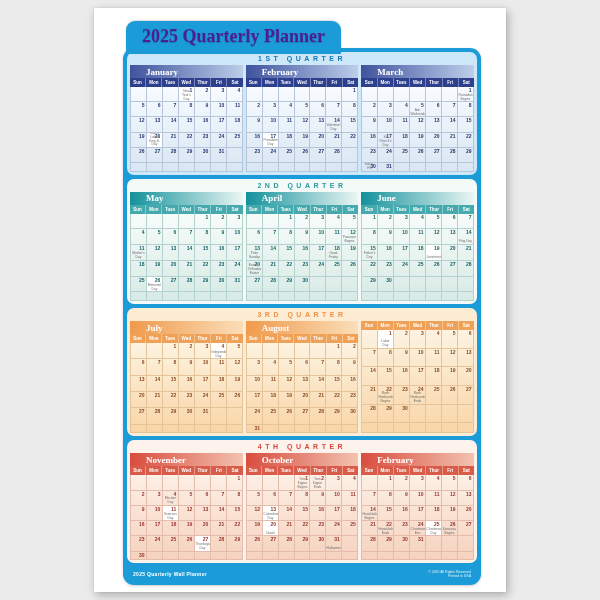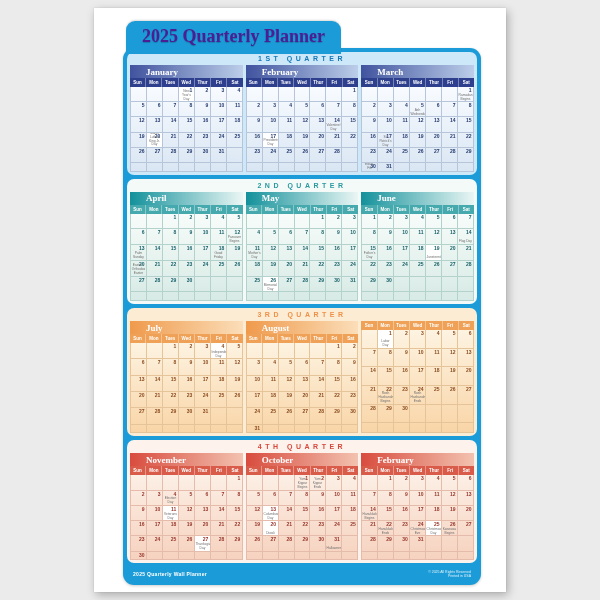--- a/index.html
+++ b/index.html
@@ -465,20 +465,152 @@
                   <div class="cell"></div>
                   <div class="cell"></div>
                 </div>
               </div>
             </div>
           </div>
         </div><div class="quarter theme-q2 h2">
           <div class="q-band">2ND QUARTER</div>
           <div class="months">
             <div class="month">
+              <div class="m-bar">May</div>
+              <div class="dow">
+                <span>Sun</span>
+                <span>Mon</span>
+                <span>Tues</span>
+                <span>Wed</span>
+                <span>Thur</span>
+                <span>Fri</span>
+                <span>Sat</span>
+              </div>
+              <div class="grid">
+                <div class="wk">
+                  <div class="cell"></div>
+                  <div class="cell"></div>
+                  <div class="cell"></div>
+                  <div class="cell"></div>
+                  <div class="cell">
+                    <span class="num">1</span>
+                  </div>
+                  <div class="cell">
+                    <span class="num">2</span>
+                  </div>
+                  <div class="cell">
+                    <span class="num">3</span>
+                  </div>
+                </div>
+                <div class="wk">
+                  <div class="cell">
+                    <span class="num">4</span>
+                  </div>
+                  <div class="cell">
+                    <span class="num">5</span>
+                  </div>
+                  <div class="cell">
+                    <span class="num">6</span>
+                  </div>
+                  <div class="cell">
+                    <span class="num">7</span>
+                  </div>
+                  <div class="cell">
+                    <span class="num">8</span>
+                  </div>
+                  <div class="cell">
+                    <span class="num">9</span>
+                  </div>
+                  <div class="cell">
+                    <span class="num">10</span>
+                  </div>
+                </div>
+                <div class="wk">
+                  <div class="cell">
+                    <span class="num">11</span>
+                    <div class="holiday">Mother's Day</div>
+                  </div>
+                  <div class="cell">
+                    <span class="num">12</span>
+                  </div>
+                  <div class="cell">
+                    <span class="num">13</span>
+                  </div>
+                  <div class="cell">
+                    <span class="num">14</span>
+                  </div>
+                  <div class="cell">
+                    <span class="num">15</span>
+                  </div>
+                  <div class="cell">
+                    <span class="num">16</span>
+                  </div>
+                  <div class="cell">
+                    <span class="num">17</span>
+                  </div>
+                </div>
+                <div class="wk">
+                  <div class="cell">
+                    <span class="num">18</span>
+                  </div>
+                  <div class="cell">
+                    <span class="num">19</span>
+                  </div>
+                  <div class="cell">
+                    <span class="num">20</span>
+                  </div>
+                  <div class="cell">
+                    <span class="num">21</span>
+                  </div>
+                  <div class="cell">
+                    <span class="num">22</span>
+                  </div>
+                  <div class="cell">
+                    <span class="num">23</span>
+                  </div>
+                  <div class="cell">
+                    <span class="num">24</span>
+                  </div>
+                </div>
+                <div class="wk">
+                  <div class="cell">
+                    <span class="num">25</span>
+                  </div>
+                  <div class="cell hl">
+                    <span class="num">26</span>
+                    <div class="holiday">Memorial Day</div>
+                  </div>
+                  <div class="cell">
+                    <span class="num">27</span>
+                  </div>
+                  <div class="cell">
+                    <span class="num">28</span>
+                  </div>
+                  <div class="cell">
+                    <span class="num">29</span>
+                  </div>
+                  <div class="cell">
+                    <span class="num">30</span>
+                  </div>
+                  <div class="cell">
+                    <span class="num">31</span>
+                  </div>
+                </div>
+                <div class="wk short">
+                  <div class="cell"></div>
+                  <div class="cell"></div>
+                  <div class="cell"></div>
+                  <div class="cell"></div>
+                  <div class="cell"></div>
+                  <div class="cell"></div>
+                  <div class="cell"></div>
+                </div>
+              </div>
+            </div>
+            <div class="month">
               <div class="m-bar">April</div>
               <div class="dow">
                 <span>Sun</span>
                 <span>Mon</span>
                 <span>Tues</span>
                 <span>Wed</span>
                 <span>Thur</span>
                 <span>Fri</span>
                 <span>Sat</span>
               </div>
@@ -584,152 +716,20 @@
                   </div>
                   <div class="cell">
                     <span class="num">29</span>
                   </div>
                   <div class="cell">
                     <span class="num">30</span>
                   </div>
                   <div class="cell"></div>
                   <div class="cell"></div>
                   <div class="cell"></div>
-                </div>
-                <div class="wk short">
-                  <div class="cell"></div>
-                  <div class="cell"></div>
-                  <div class="cell"></div>
-                  <div class="cell"></div>
-                  <div class="cell"></div>
-                  <div class="cell"></div>
-                  <div class="cell"></div>
-                </div>
-              </div>
-            </div>
-            <div class="month">
-              <div class="m-bar">May</div>
-              <div class="dow">
-                <span>Sun</span>
-                <span>Mon</span>
-                <span>Tues</span>
-                <span>Wed</span>
-                <span>Thur</span>
-                <span>Fri</span>
-                <span>Sat</span>
-              </div>
-              <div class="grid">
-                <div class="wk">
-                  <div class="cell"></div>
-                  <div class="cell"></div>
-                  <div class="cell"></div>
-                  <div class="cell"></div>
-                  <div class="cell">
-                    <span class="num">1</span>
-                  </div>
-                  <div class="cell">
-                    <span class="num">2</span>
-                  </div>
-                  <div class="cell">
-                    <span class="num">3</span>
-                  </div>
-                </div>
-                <div class="wk">
-                  <div class="cell">
-                    <span class="num">4</span>
-                  </div>
-                  <div class="cell">
-                    <span class="num">5</span>
-                  </div>
-                  <div class="cell">
-                    <span class="num">6</span>
-                  </div>
-                  <div class="cell">
-                    <span class="num">7</span>
-                  </div>
-                  <div class="cell">
-                    <span class="num">8</span>
-                  </div>
-                  <div class="cell">
-                    <span class="num">9</span>
-                  </div>
-                  <div class="cell">
-                    <span class="num">10</span>
-                  </div>
-                </div>
-                <div class="wk">
-                  <div class="cell">
-                    <span class="num">11</span>
-                    <div class="holiday">Mother's Day</div>
-                  </div>
-                  <div class="cell">
-                    <span class="num">12</span>
-                  </div>
-                  <div class="cell">
-                    <span class="num">13</span>
-                  </div>
-                  <div class="cell">
-                    <span class="num">14</span>
-                  </div>
-                  <div class="cell">
-                    <span class="num">15</span>
-                  </div>
-                  <div class="cell">
-                    <span class="num">16</span>
-                  </div>
-                  <div class="cell">
-                    <span class="num">17</span>
-                  </div>
-                </div>
-                <div class="wk">
-                  <div class="cell">
-                    <span class="num">18</span>
-                  </div>
-                  <div class="cell">
-                    <span class="num">19</span>
-                  </div>
-                  <div class="cell">
-                    <span class="num">20</span>
-                  </div>
-                  <div class="cell">
-                    <span class="num">21</span>
-                  </div>
-                  <div class="cell">
-                    <span class="num">22</span>
-                  </div>
-                  <div class="cell">
-                    <span class="num">23</span>
-                  </div>
-                  <div class="cell">
-                    <span class="num">24</span>
-                  </div>
-                </div>
-                <div class="wk">
-                  <div class="cell">
-                    <span class="num">25</span>
-                  </div>
-                  <div class="cell hl">
-                    <span class="num">26</span>
-                    <div class="holiday">Memorial Day</div>
-                  </div>
-                  <div class="cell">
-                    <span class="num">27</span>
-                  </div>
-                  <div class="cell">
-                    <span class="num">28</span>
-                  </div>
-                  <div class="cell">
-                    <span class="num">29</span>
-                  </div>
-                  <div class="cell">
-                    <span class="num">30</span>
-                  </div>
-                  <div class="cell">
-                    <span class="num">31</span>
-                  </div>
                 </div>
                 <div class="wk short">
                   <div class="cell"></div>
                   <div class="cell"></div>
                   <div class="cell"></div>
                   <div class="cell"></div>
                   <div class="cell"></div>
                   <div class="cell"></div>
                   <div class="cell"></div>
                 </div>

